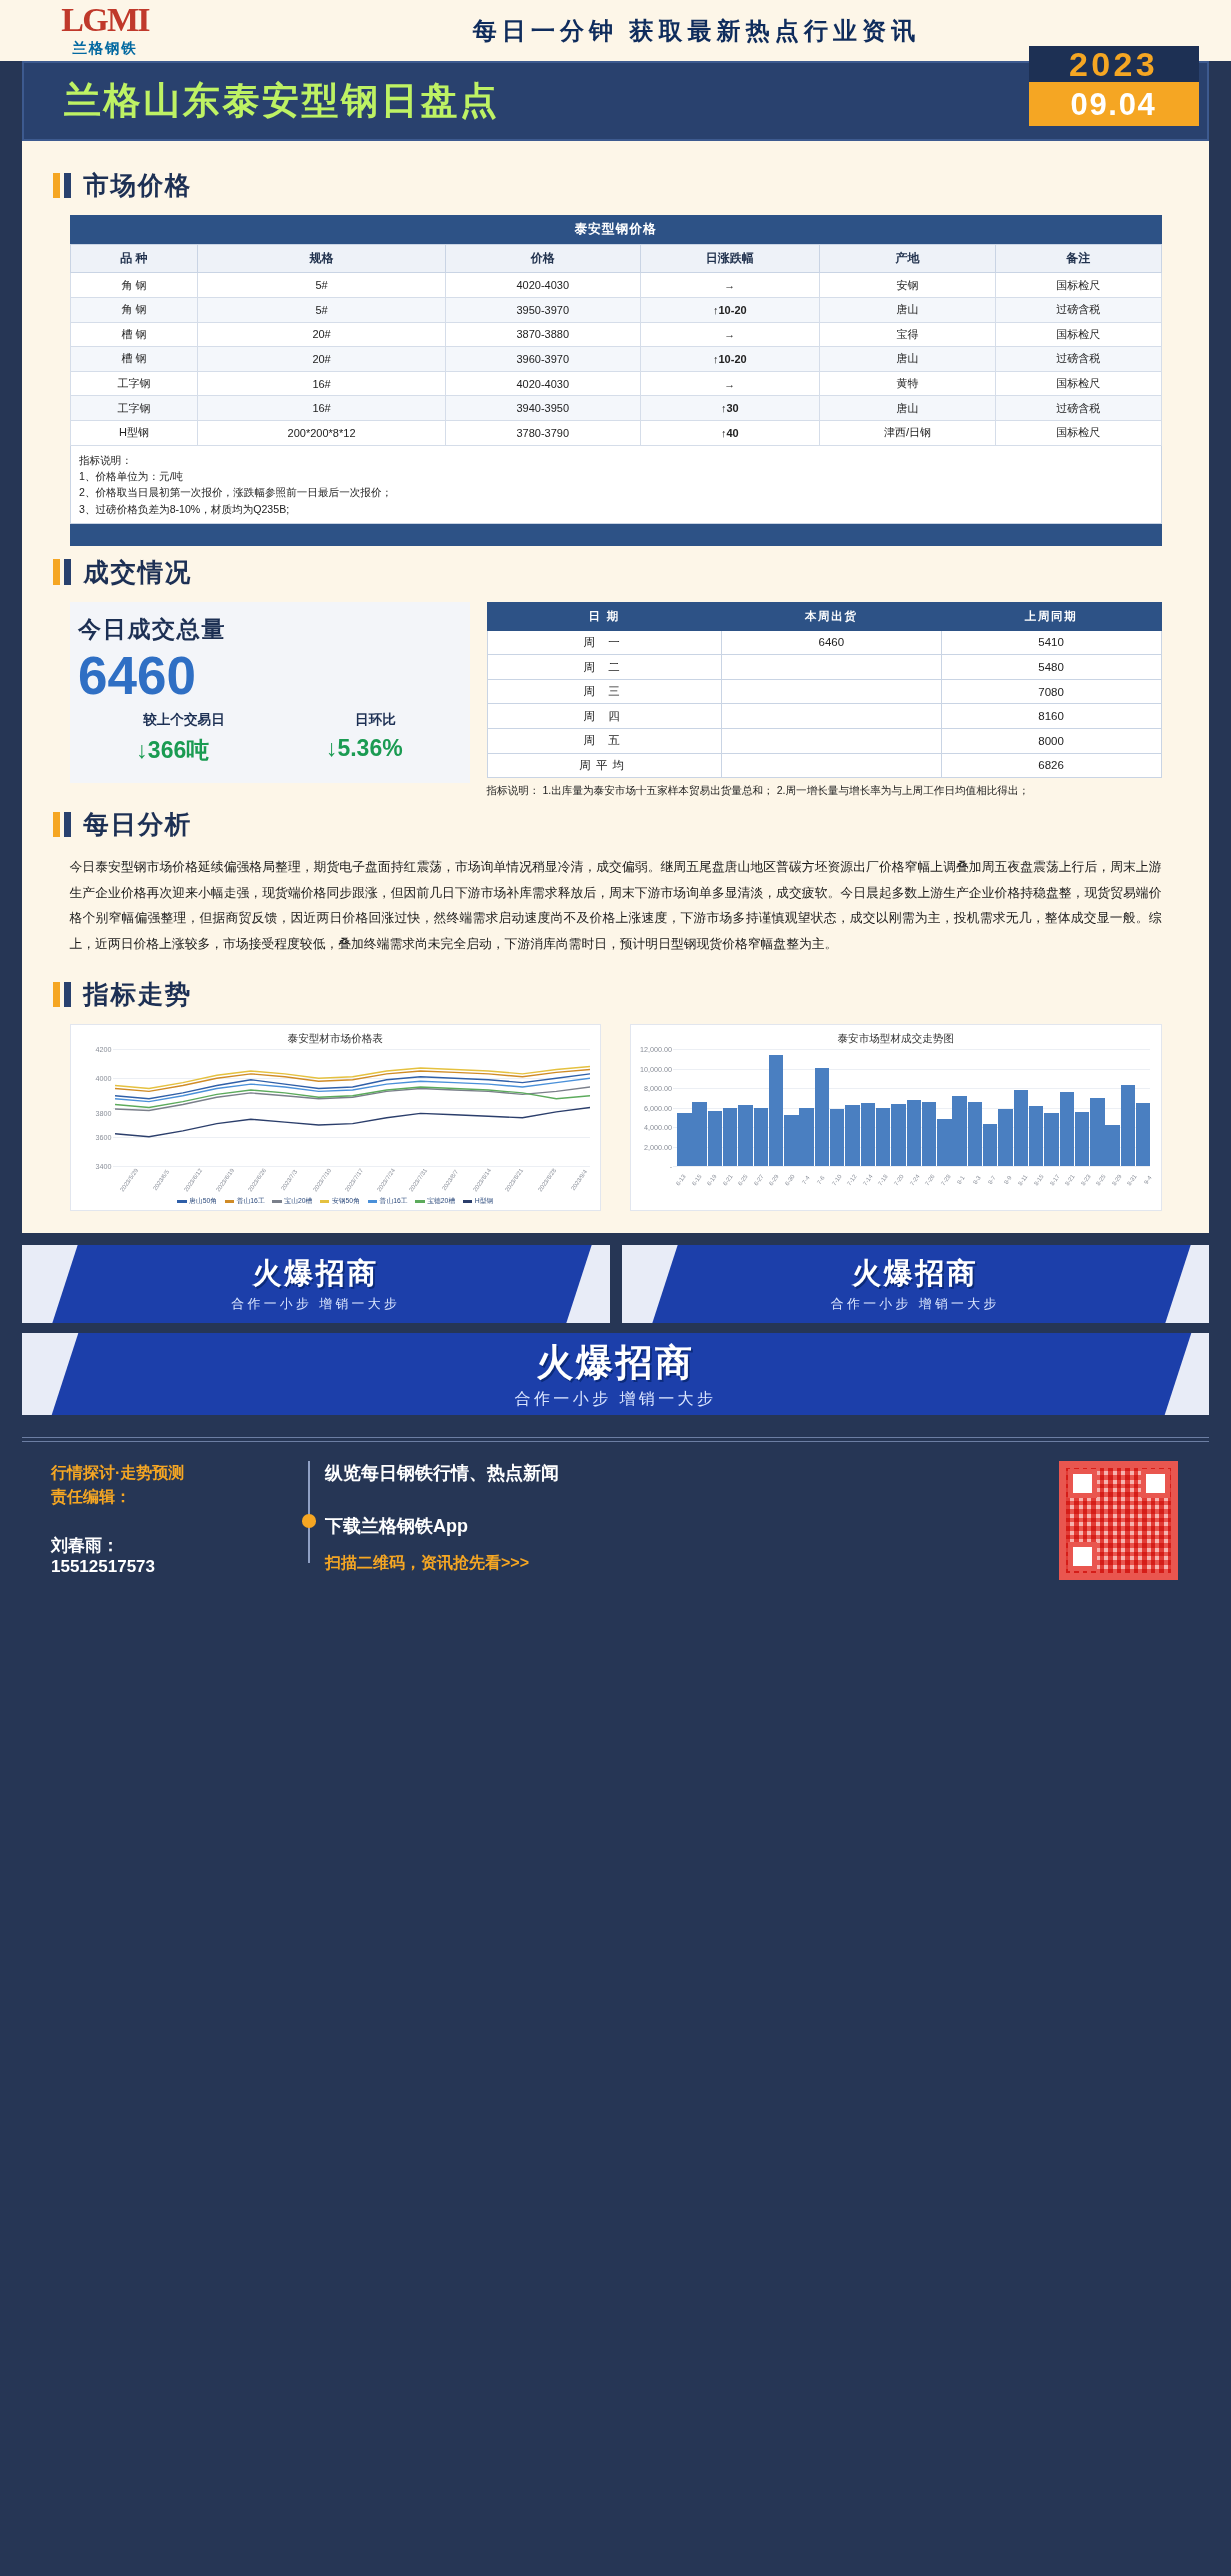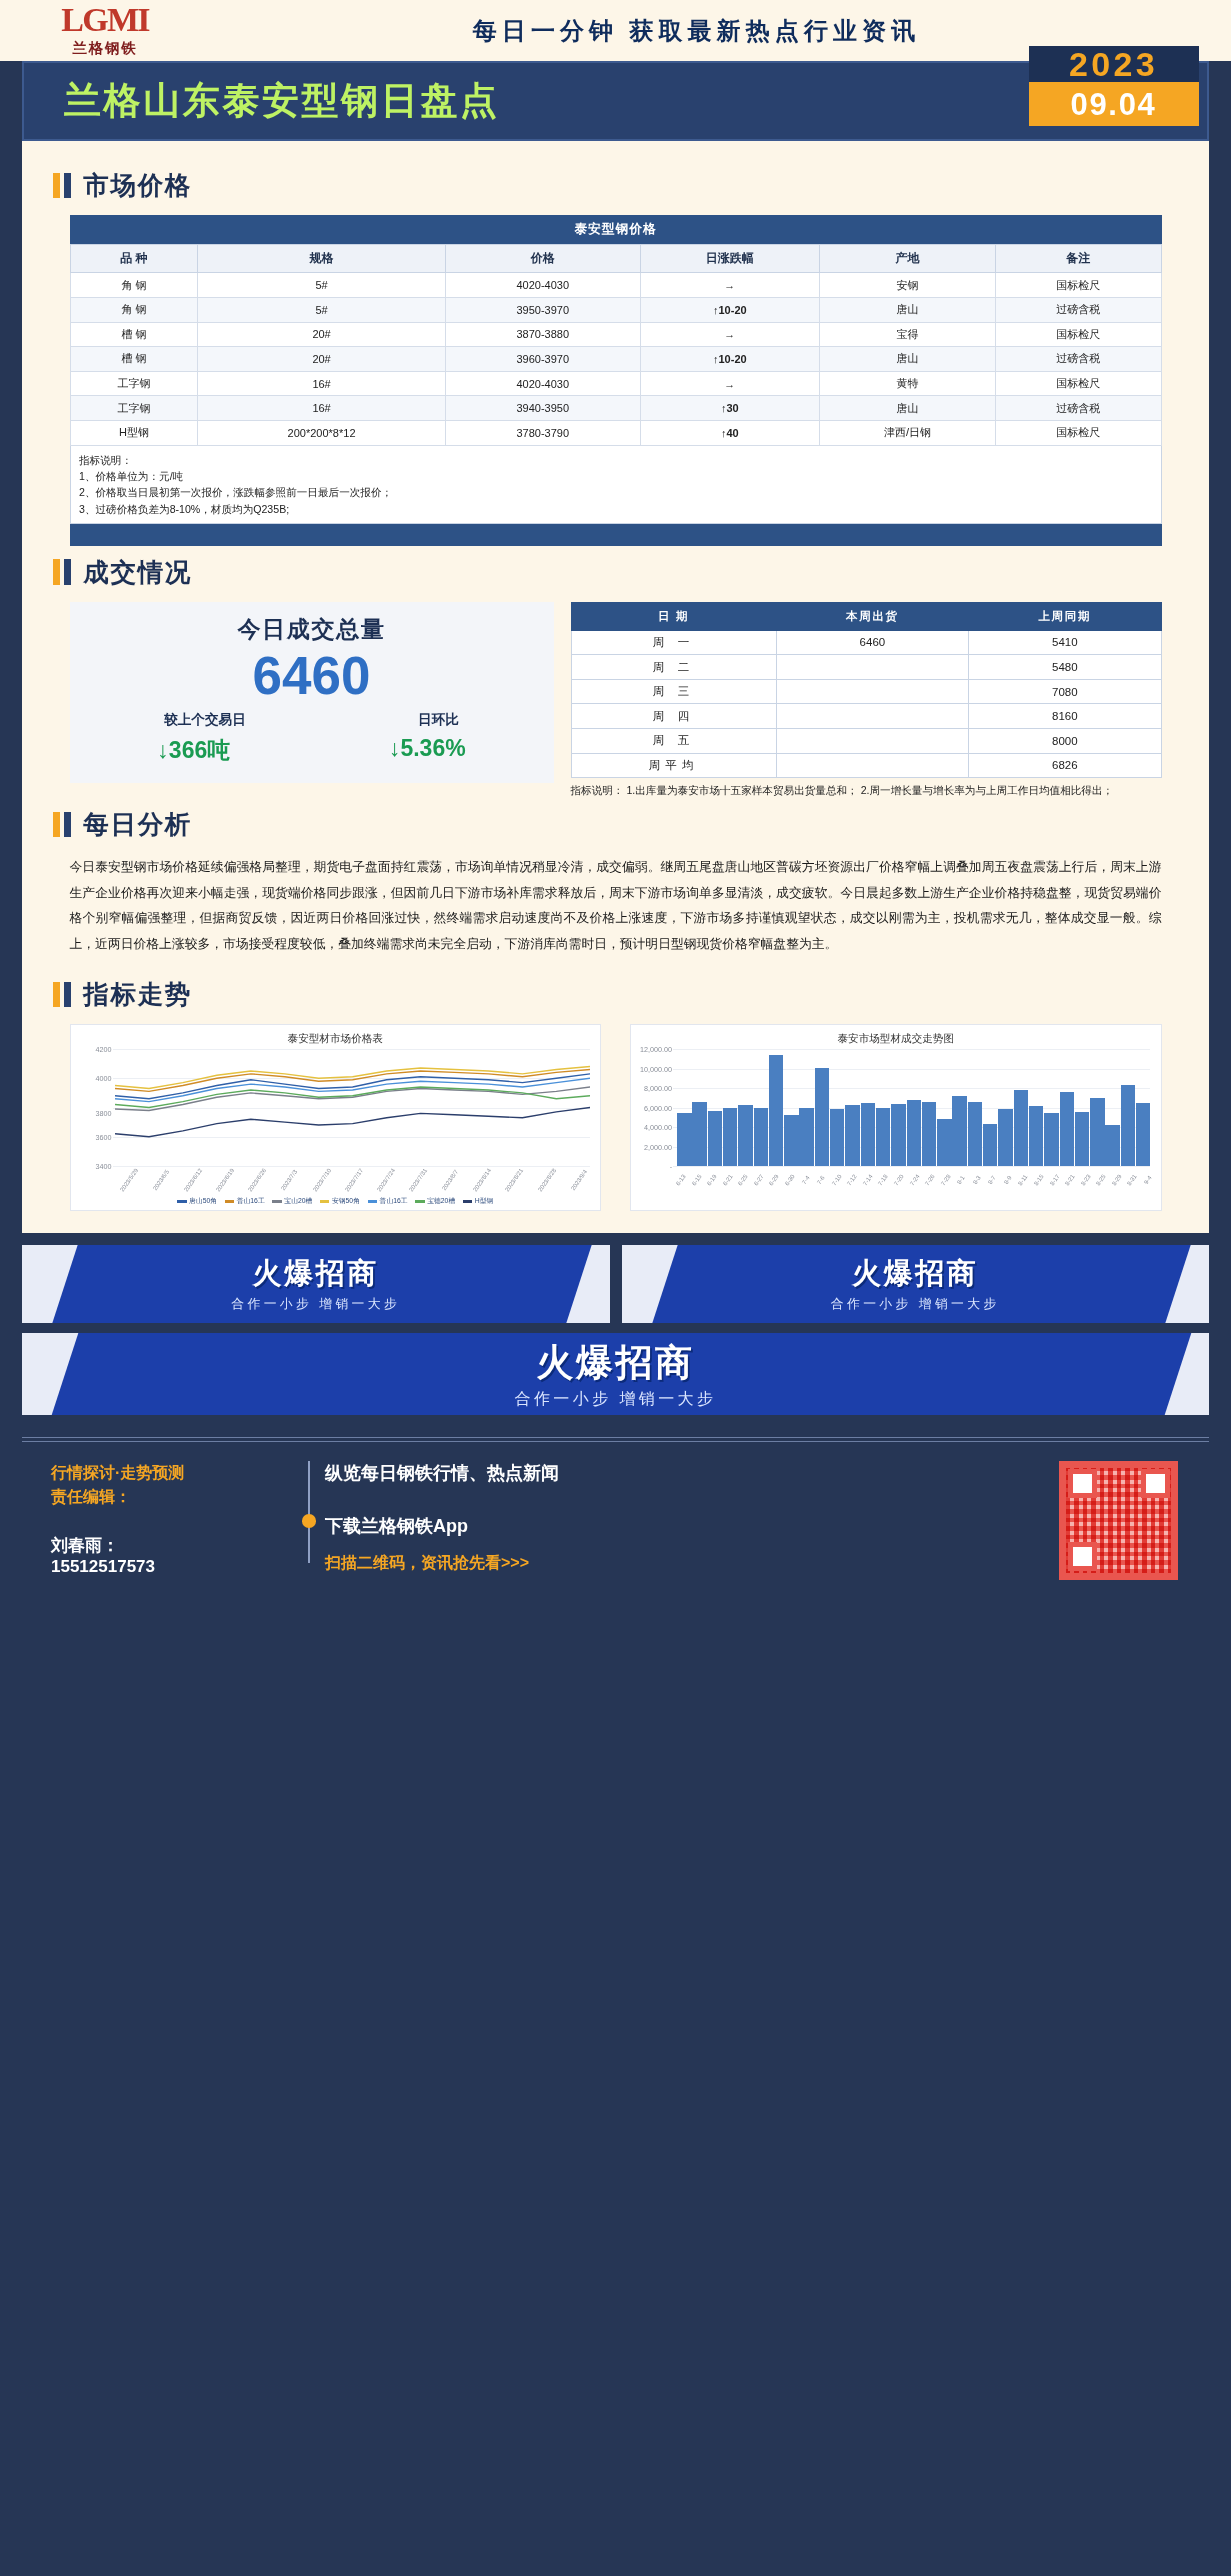--- a/index.html
+++ b/index.html
@@ -21,21 +21,21 @@
     background: #fdf6e8;
     display: flex;
     align-items: center;
     padding: 0 24px;
   }
   .logo-box { width: 162px; display: flex; flex-direction: column; align-items: center; }
   .logo-main {
     font-size: 34px; font-weight: bold; color: #c0392b; letter-spacing: -1.7px;
     font-family: "Liberation Serif", serif; line-height: 1;
   }
-  .logo-sub { font-size: 14.5px; color: #7f1d1d; letter-spacing: 1.7px; margin-top: 1.7px; font-weight: bold;}
+  .logo-sub { font-size: 14.5px; color: #0369a1; letter-spacing: 1.7px; margin-top: 1.7px; font-weight: bold;}
   .slogan {
     flex: 1; text-align: center; font-size: 24px; color: #0f2c5c; font-weight: bold;
     font-family: "Liberation Serif", serif; letter-spacing: 5.1px;
   }
   .title-band {
     margin: 0 22px;
     height: 80px;
     background: #29416e;
     border: 2.6px solid #3d5a8f;
     display: flex;
@@ -92,21 +92,21 @@
   .up { color: #d0021b; font-weight: bold; }
   .flat { color: #333; }
   .note-box {
     border: 0.9px solid #c9d4e4; border-top: none; background: #fff;
     font-size: 10.6px; color: #222; padding: 6px 8.5px; line-height: 1.55;
   }
   .blue-strip { height: 22px; background: #2d5286; }
   
   .deal-row { display: flex; margin: 0 25.5px; gap: 17px; align-items: flex-start; }
   .deal-left {
-    width: 484px; background: #f3f5f9; padding: 12px 8.5px 17px 8.5px; text-align: center;
+    width: 400px; background: #f3f5f9; padding: 12px 8.5px 17px 8.5px; text-align: left;
   }
   .deal-left h3 {
     font-size: 23px; color: #1d3054; font-weight: bold; letter-spacing: 1.7px;
     font-family: "Liberation Serif", serif;
   }
   .deal-total {
     font-size: 53px; color: #2f6fc4; font-weight: bold; line-height: 1.15; margin-top: 1.7px;
   }
   .deal-subs { display: flex; justify-content: space-around; margin-top: 3.4px; }
   .deal-subs div { font-size: 13.6px; color: #1d3054; font-weight: bold; }

